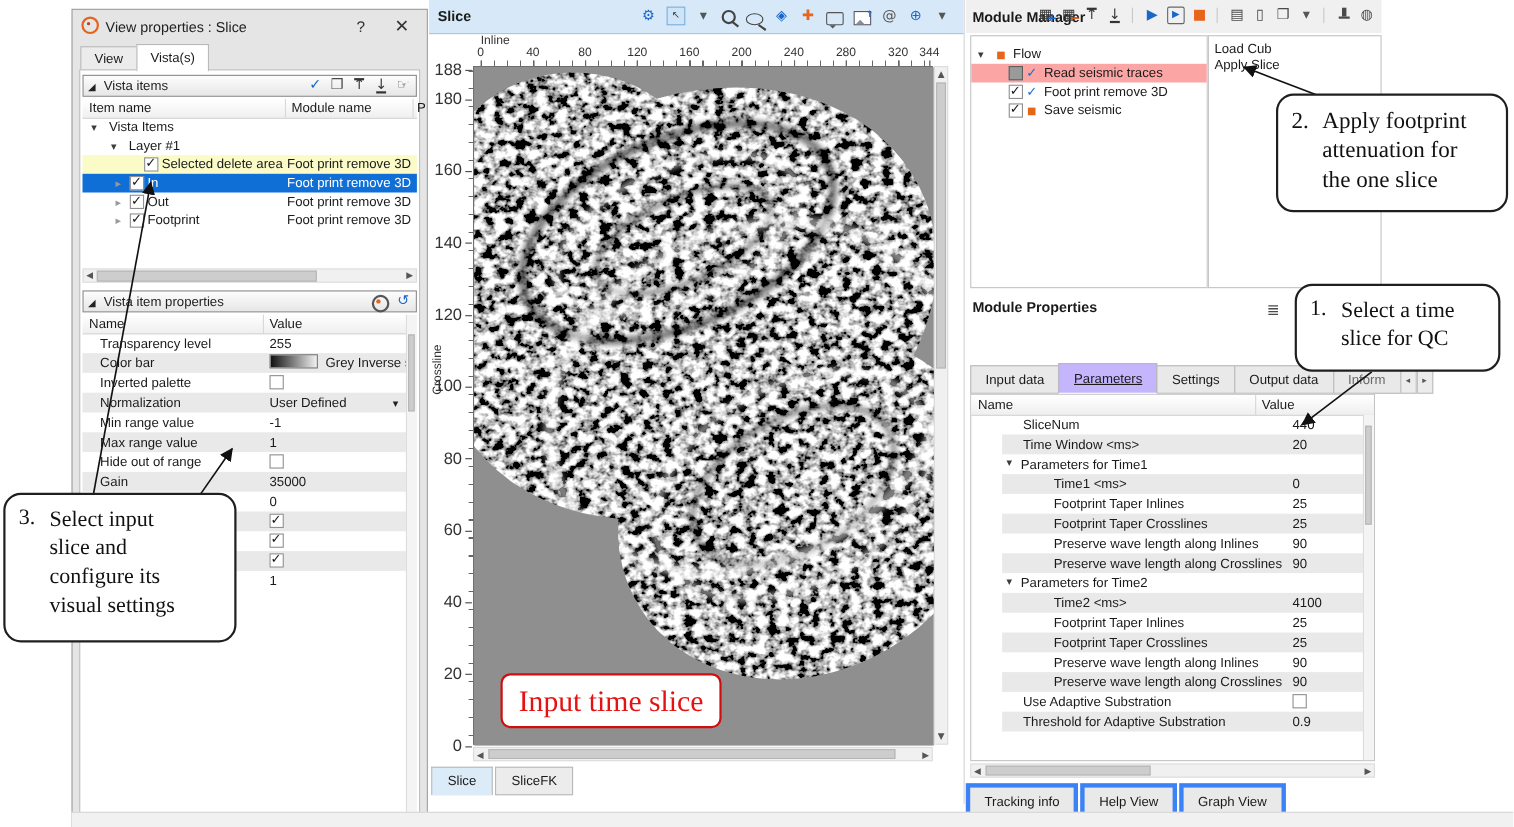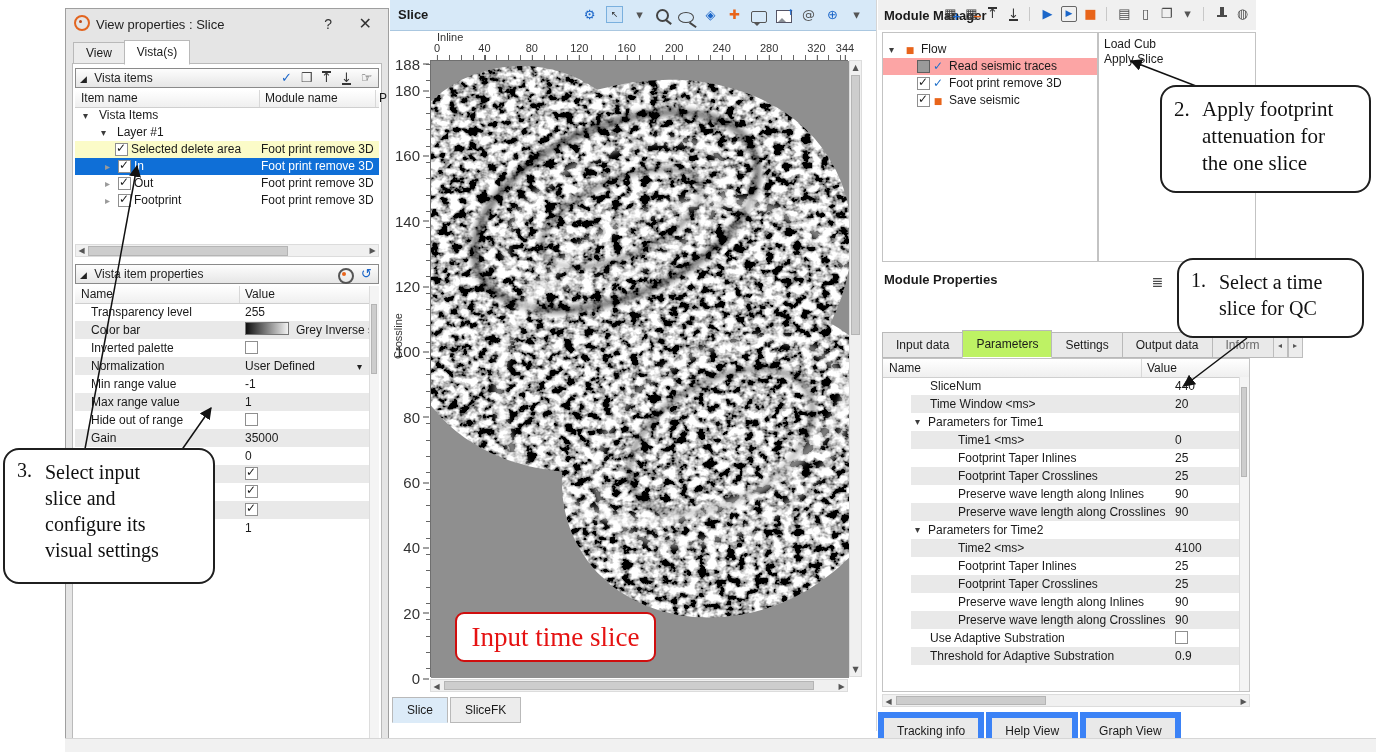--- a/index.html
+++ b/index.html
@@ -65,21 +65,21 @@
   .sec-icons{position:absolute;right:4px;top:1px;display:flex;gap:5px;align-items:center;}
   .colhdr{position:absolute;left:2px;right:2px;height:17px;background:linear-gradient(#ffffff,#efefef);
           border-bottom:1px solid #cfcfcf;line-height:17px;}
   .colhdr span{position:absolute;top:0;}
   .colsep{position:absolute;top:0;bottom:0;width:1px;background:#d8d8d8;}
   .trow{position:relative;height:17px;line-height:17px;white-space:nowrap;}
   .trow .lbl{margin-left:3px;}
   .trow .mod{position:absolute;left:186px;}
   .trow.hl{background:#fbfbc8;}
   .trow.sel{background:#0f6fd7;color:#fff;}
-  .t1{padding-left:8px;} .t2{padding-left:26px;} .t3{padding-left:40px;} .t3c{padding-left:30px;}
+  .t1{padding-left:8px;} .t2{padding-left:26px;} .t3{padding-left:56px;} .t3c{padding-left:30px;}
   .prow{position:relative;height:18px;line-height:18px;white-space:nowrap;overflow:hidden;padding-left:16px;box-sizing:border-box;}
   #vp-rows .prow:nth-of-type(even){background:#e9e9e9;}
   #vp-rows .val{position:absolute;left:170px;top:0;}
   #vp-rows .cbv{position:absolute;left:170px;top:2px;}
   .swatch{display:inline-block;width:42px;height:11px;vertical-align:-1px;margin-right:7px;
           background:linear-gradient(90deg,#101010,#f2f2f2);border:1px solid #777;}
   .dd{position:absolute;right:8px;top:0;}
   .dd::after{content:"▾";font-size:10px;color:#222;font-family:"DejaVu Sans",sans-serif;}
   
   #slice-panel{left:390px;top:0;width:487px;height:731px;background:#fff;border-right:1px solid #d5d5d5;box-sizing:border-box;}
@@ -115,37 +115,37 @@
   #mm-right div{line-height:15px;}
   #mp-title{left:884px;top:272px;font-weight:bold;font-size:13px;}
   #mp-dbicon{left:1150px;top:274px;}
   .i-db{font-size:14px;}
   #mp-search{left:882px;top:298px;width:368px;height:24px;border:1px solid #a9a9a9;box-sizing:border-box;background:#fff;}
   #mp-search input{width:100%;height:100%;border:none;outline:none;padding:0 6px;box-sizing:border-box;
       font-family:"Liberation Sans",sans-serif;font-size:12px;}
   #mp-search input::placeholder{font-style:italic;color:#7d7d7d;}
   #mp-tabs{left:882px;top:330px;height:26px;width:368px;white-space:nowrap;}
   .mtab{display:inline-block;height:24px;line-height:24px;padding:0 13px;border:1px solid #b9b9b9;background:#e9e9e9;margin-right:-1px;vertical-align:bottom;}
-  .mtab.active{background:#bef264;height:26px;line-height:26px;border-bottom-color:#fff;position:relative;z-index:2;}
+  .mtab.active{background:#c4b5fd;height:26px;line-height:26px;border-bottom-color:#fff;position:relative;z-index:2;text-decoration:underline;}
   .mtab.cut{max-width:42px;overflow:hidden;color:#6a6a6a;}
   .tab-sc{display:inline-block;width:13px;height:22px;line-height:22px;text-align:center;border:1px solid #bdbdbd;
       background:#ececec;font-size:8px;color:#555;vertical-align:bottom;font-family:"DejaVu Sans",sans-serif;}
   #mp-table{left:882px;top:358px;width:368px;height:334px;background:#fff;border:1px solid #c3c3c3;box-sizing:border-box;}
   #mp-colhdr{position:absolute;left:0;right:0;top:0;height:18px;background:linear-gradient(#fff,#efefef);border-bottom:1px solid #cfcfcf;line-height:18px;}
   #mp-rows{position:absolute;left:0;right:9px;top:18px;margin-left:28px;}
   #mp-rows .prow{padding-left:0;}
   #mp-rows .prow:nth-of-type(even){background:#e9e9e9;}
   #mp-rows .val{position:absolute;left:264px;top:0;}
   #mp-rows .cbv{position:absolute;left:264px;top:2px;}
   #mp-rows .rcaret{position:absolute;left:4px;top:0;}
   .ind0{padding-left:17px !important;} .ind1{padding-left:19px !important;} .ind2{padding-left:47px !important;}
   #mp-vscroll{position:absolute;right:0;top:18px;bottom:0;width:9px;background:#f4f4f4;border-left:1px solid #ddd;}
   #mp-hscroll{left:882px;top:694px;width:368px;height:13px;}
   #bot-tabs{left:878px;top:712px;width:380px;height:30px;}
-  .btab{display:inline-block;height:26px;line-height:26px;padding:0 13px;border:6px solid #3b82f6;background:#e9e9e9;margin-right:2px;}
+  .btab{display:inline-block;height:26px;line-height:26px;padding:0 13px;border:4px solid #3b82f6;background:#e9e9e9;margin-right:2px;}
   .btab.active{background:#fdfdfd;border-bottom-color:#fdfdfd;}
   #status-strip{left:65px;top:738px;width:1311px;height:14px;background:#f1f1f1;border-top:1px solid #d6d6d6;}
   
   .callout{position:absolute;background:#fff;border:2px solid #1f1f1f;border-radius:16px;z-index:60;
      font-family:"Liberation Serif","DejaVu Serif",serif;color:#111;display:grid;grid-template-columns:28px 1fr;
      padding:9px 8px 6px 12px;box-sizing:border-box;}
   .callout .num{font-size:20px;}
   .callout .ln{font-size:20px;line-height:26px;}
   #co1{left:1177px;top:258px;width:187px;height:80px;}
   #co2{left:1160px;top:85px;width:211px;height:108px;font-size:21px;}

